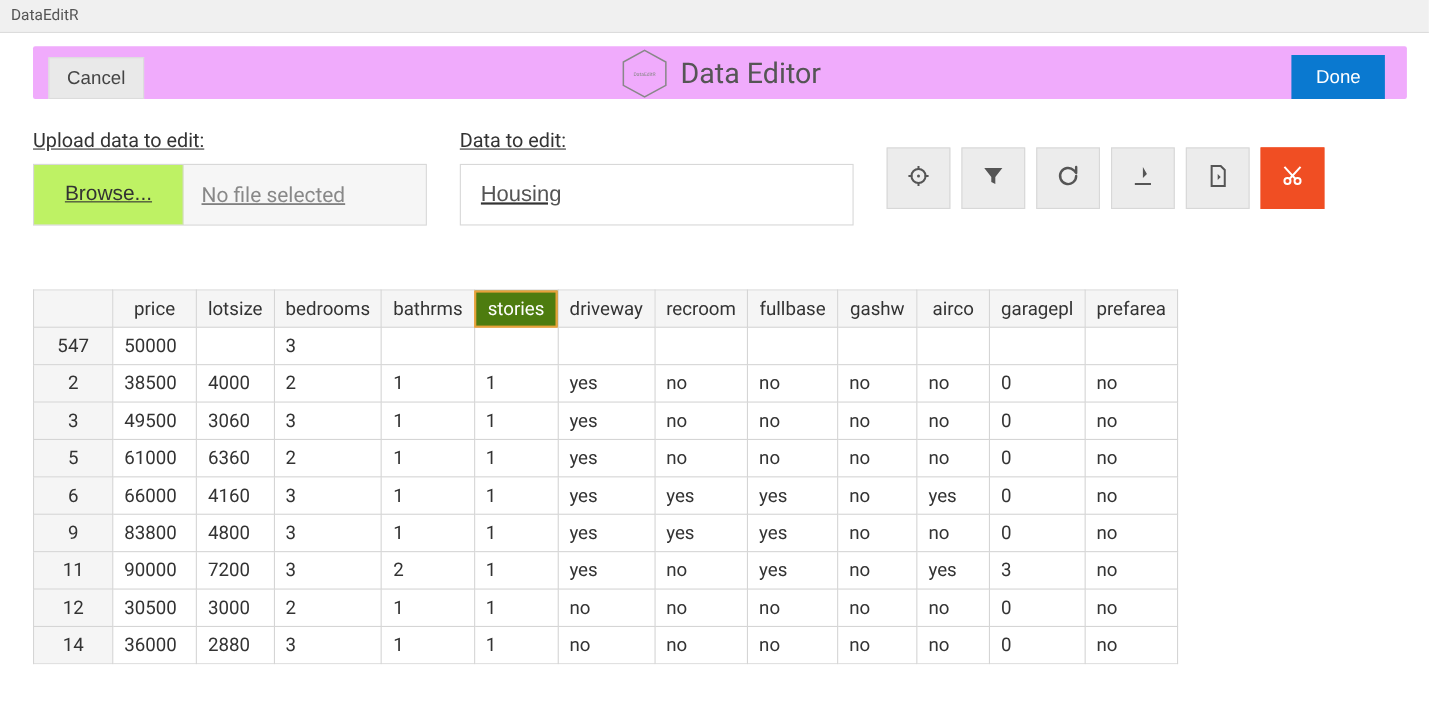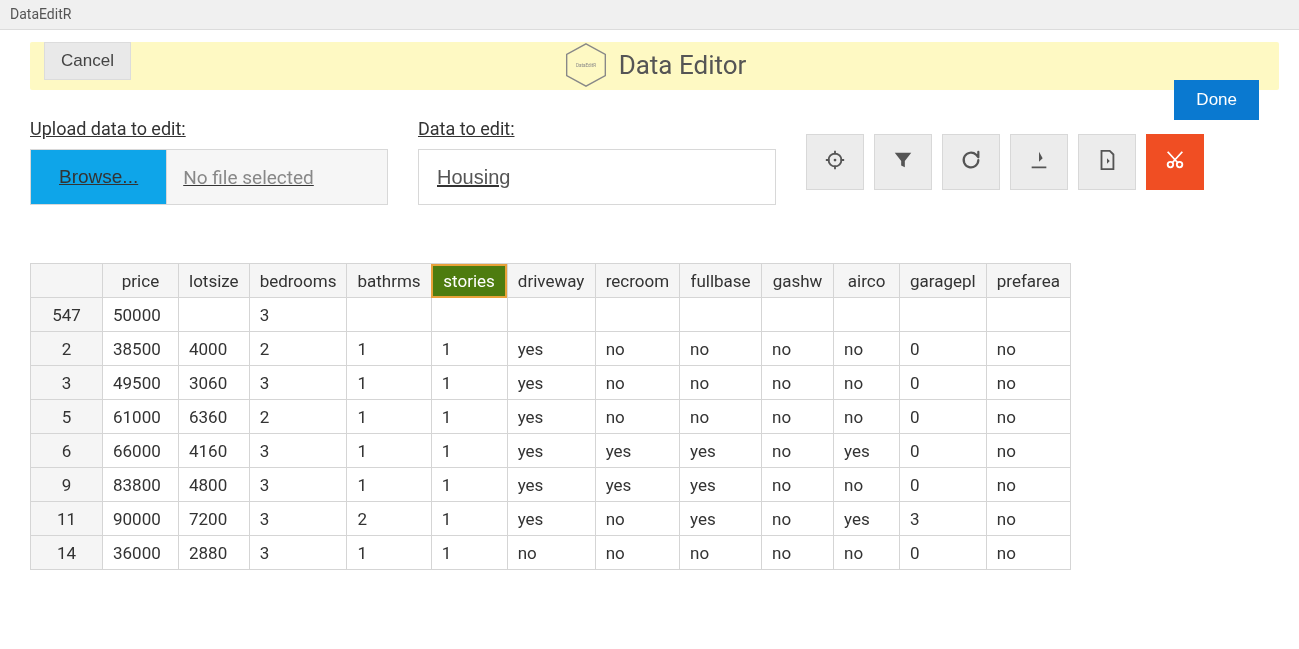--- a/index.html
+++ b/index.html
@@ -16,27 +16,26 @@
     border-bottom: 1px solid #dcdcdc;
     padding: 6px 10px;
     font-size: 14px;
     color: #555;
   }
   .app-body {
     padding: 0 20px 0 30px;
   }
   .header-bar {
     display: flex;
-    align-items: flex-start;
-    background: #fef9c3;
+    align-items: flex-end;
+    background: #f0abfc;
     border-radius: 2px;
     height: 48px;
     margin-top: 12px;
     position: relative;
-    flex-direction: column;
   }
   .cancel-btn {
     background: #e9e9e9;
     border: 1px solid #dcdcdc;
     padding: 8px 16px;
     font-size: 17px;
     color: #444;
     margin-left: 14px;
     cursor: pointer;
   }
@@ -74,21 +73,21 @@
   .control-label { font-size: 18px; color: #333; margin-bottom: 10px; }
   .file-picker {
     display:flex;
     height: 56px;
     width: 358px;
     border: 1px solid #d8d8d8;
     background: #ececec;
     align-items: stretch;
   }
   .browse-btn {
-    background: #0ea5e9;
+    background: #bef264;
     border: none;
     border-right: 1px solid #d8d8d8;
     padding: 0 28px;
     font-size: 19px;
     color: #333;
     cursor: pointer;
   }
   .file-status {
     flex:1;
     display:flex;
@@ -381,20 +380,35 @@
             <td class="col-stories">1</td>
             <td class="col-driveway">yes</td>
             <td class="col-recroom">no</td>
             <td class="col-fullbase">yes</td>
             <td class="col-gashw">no</td>
             <td class="col-airco">yes</td>
             <td class="col-garagepl">3</td>
             <td class="col-prefarea">no</td>
           </tr>
           <tr>
+            <td class="rownum col-rownum">12</td>
+            <td class="col-price">30500</td>
+            <td class="col-lotsize">3000</td>
+            <td class="col-bedrooms">2</td>
+            <td class="col-bathrms">1</td>
+            <td class="col-stories">1</td>
+            <td class="col-driveway">no</td>
+            <td class="col-recroom">no</td>
+            <td class="col-fullbase">no</td>
+            <td class="col-gashw">no</td>
+            <td class="col-airco">no</td>
+            <td class="col-garagepl">0</td>
+            <td class="col-prefarea">no</td>
+          </tr>
+          <tr>
             <td class="rownum col-rownum">14</td>
             <td class="col-price">36000</td>
             <td class="col-lotsize">2880</td>
             <td class="col-bedrooms">3</td>
             <td class="col-bathrms">1</td>
             <td class="col-stories">1</td>
             <td class="col-driveway">no</td>
             <td class="col-recroom">no</td>
             <td class="col-fullbase">no</td>
             <td class="col-gashw">no</td>

